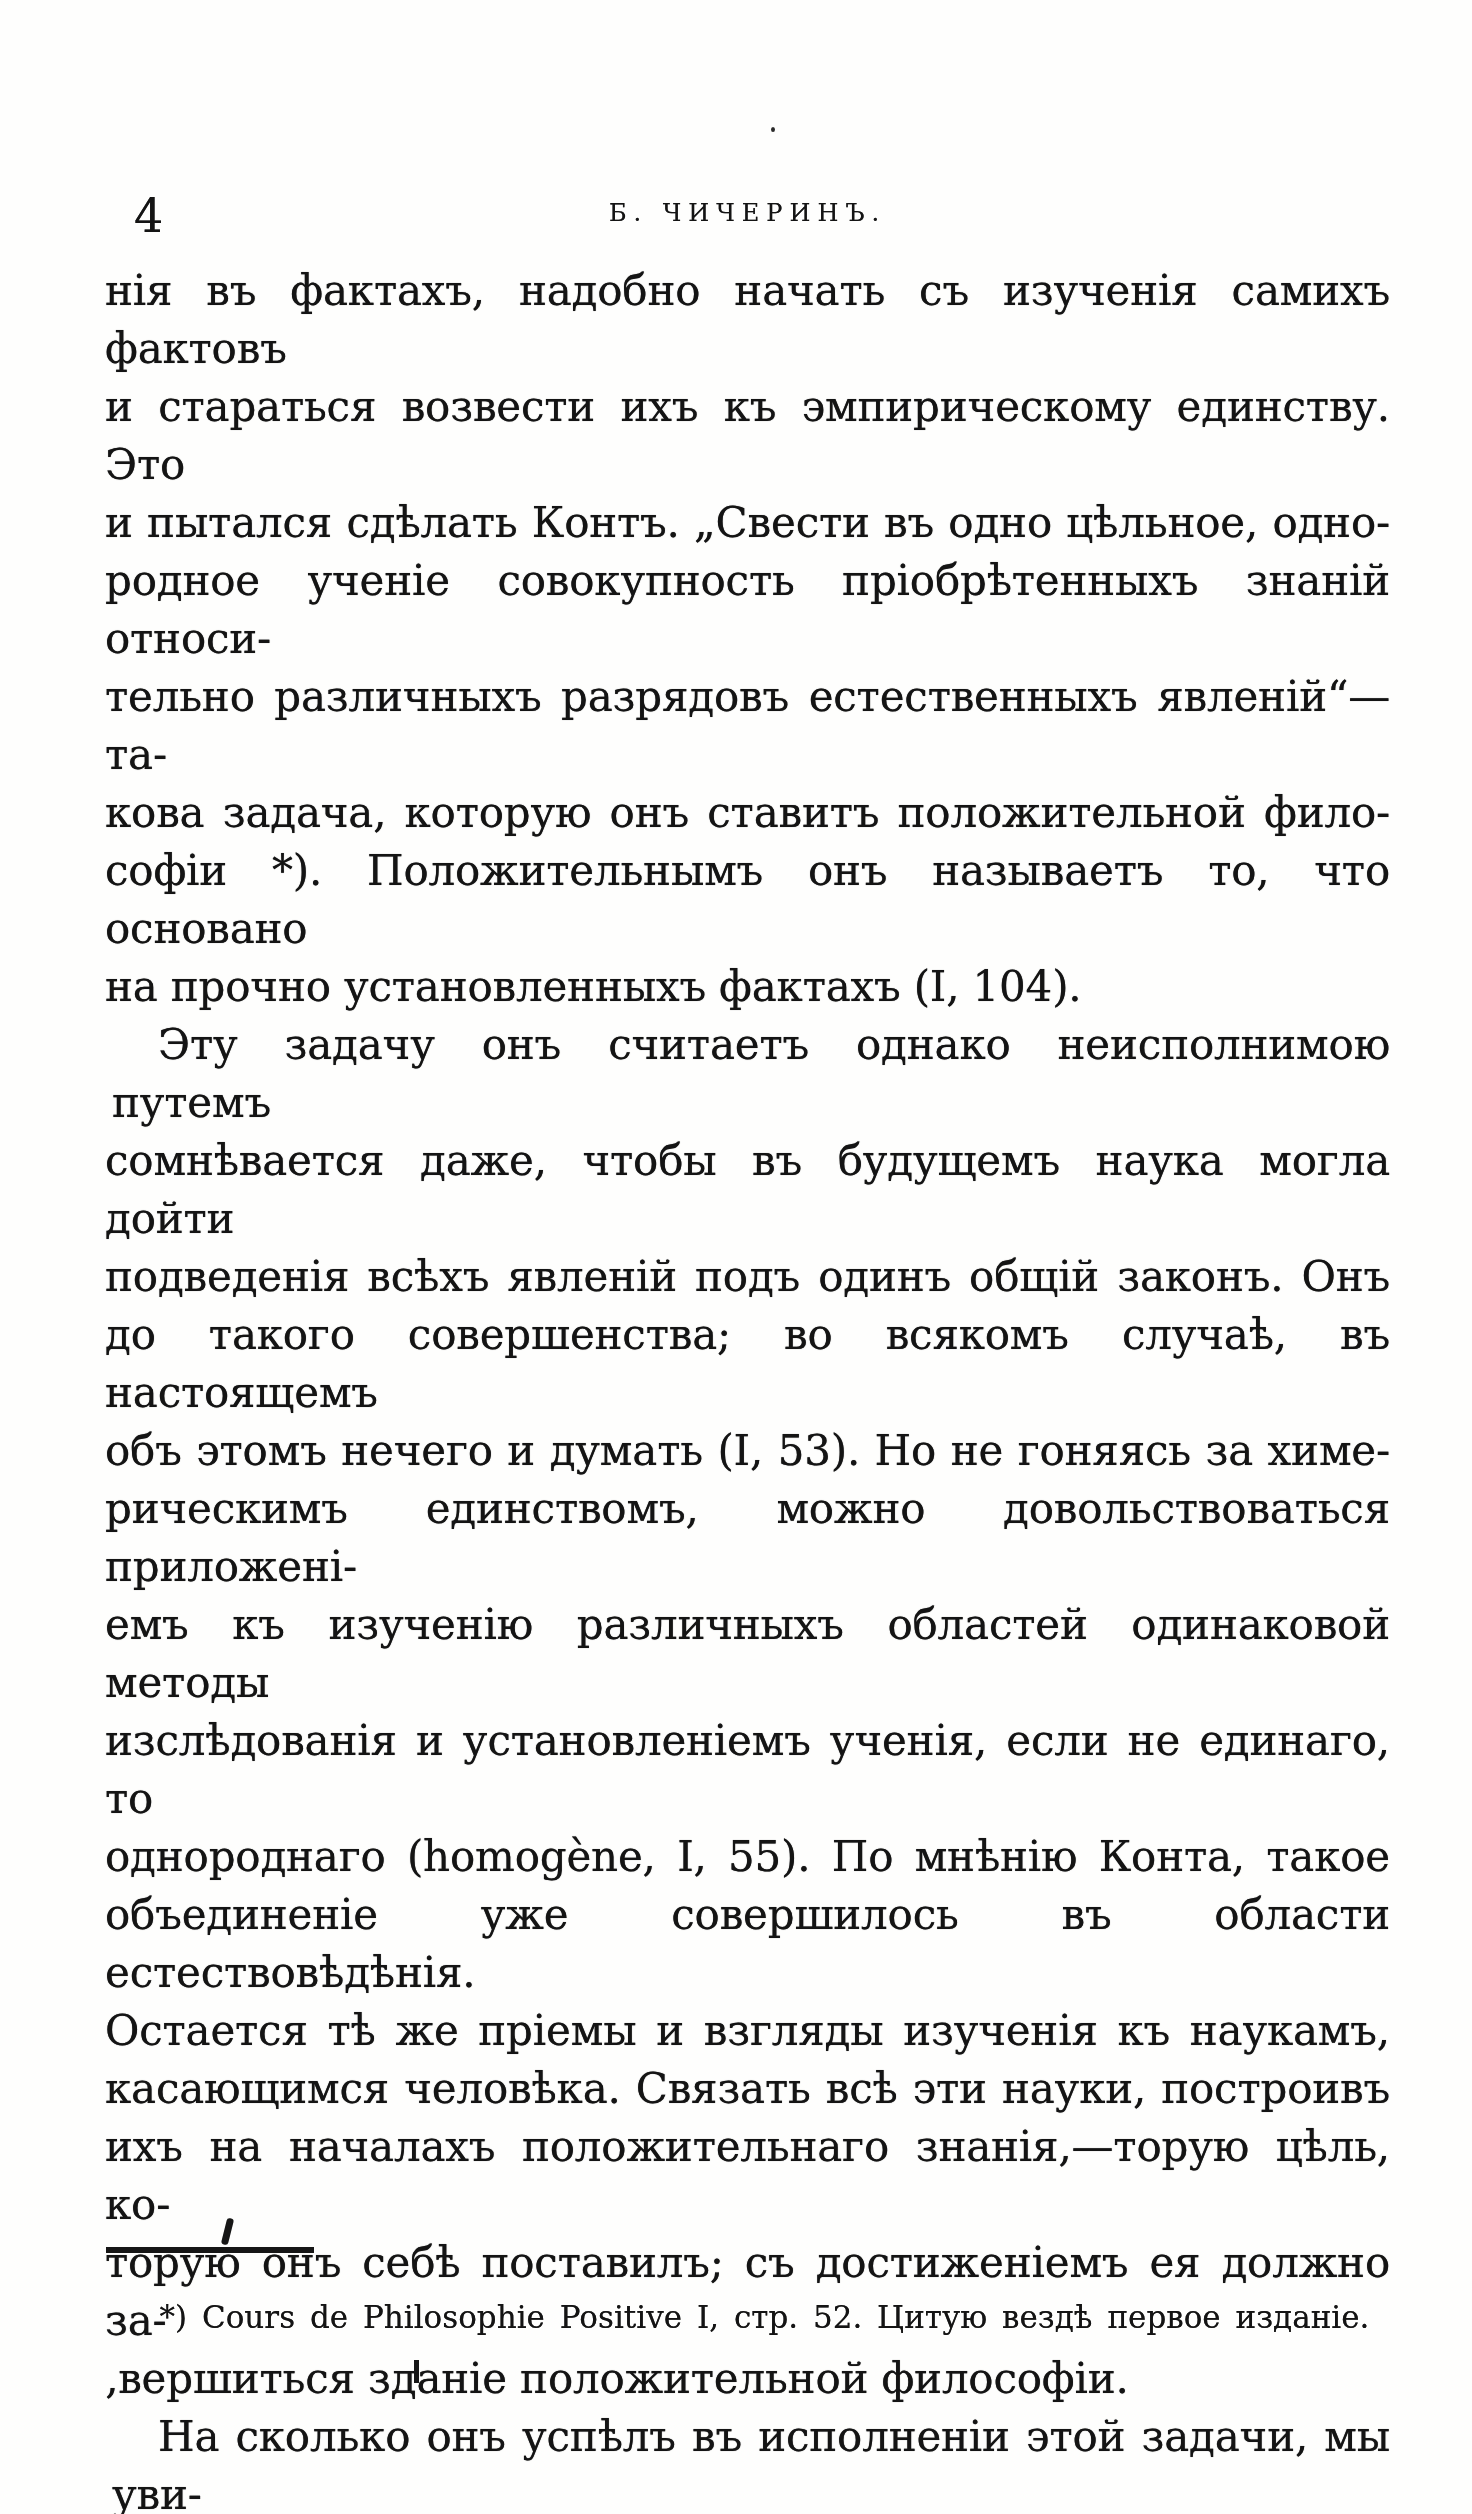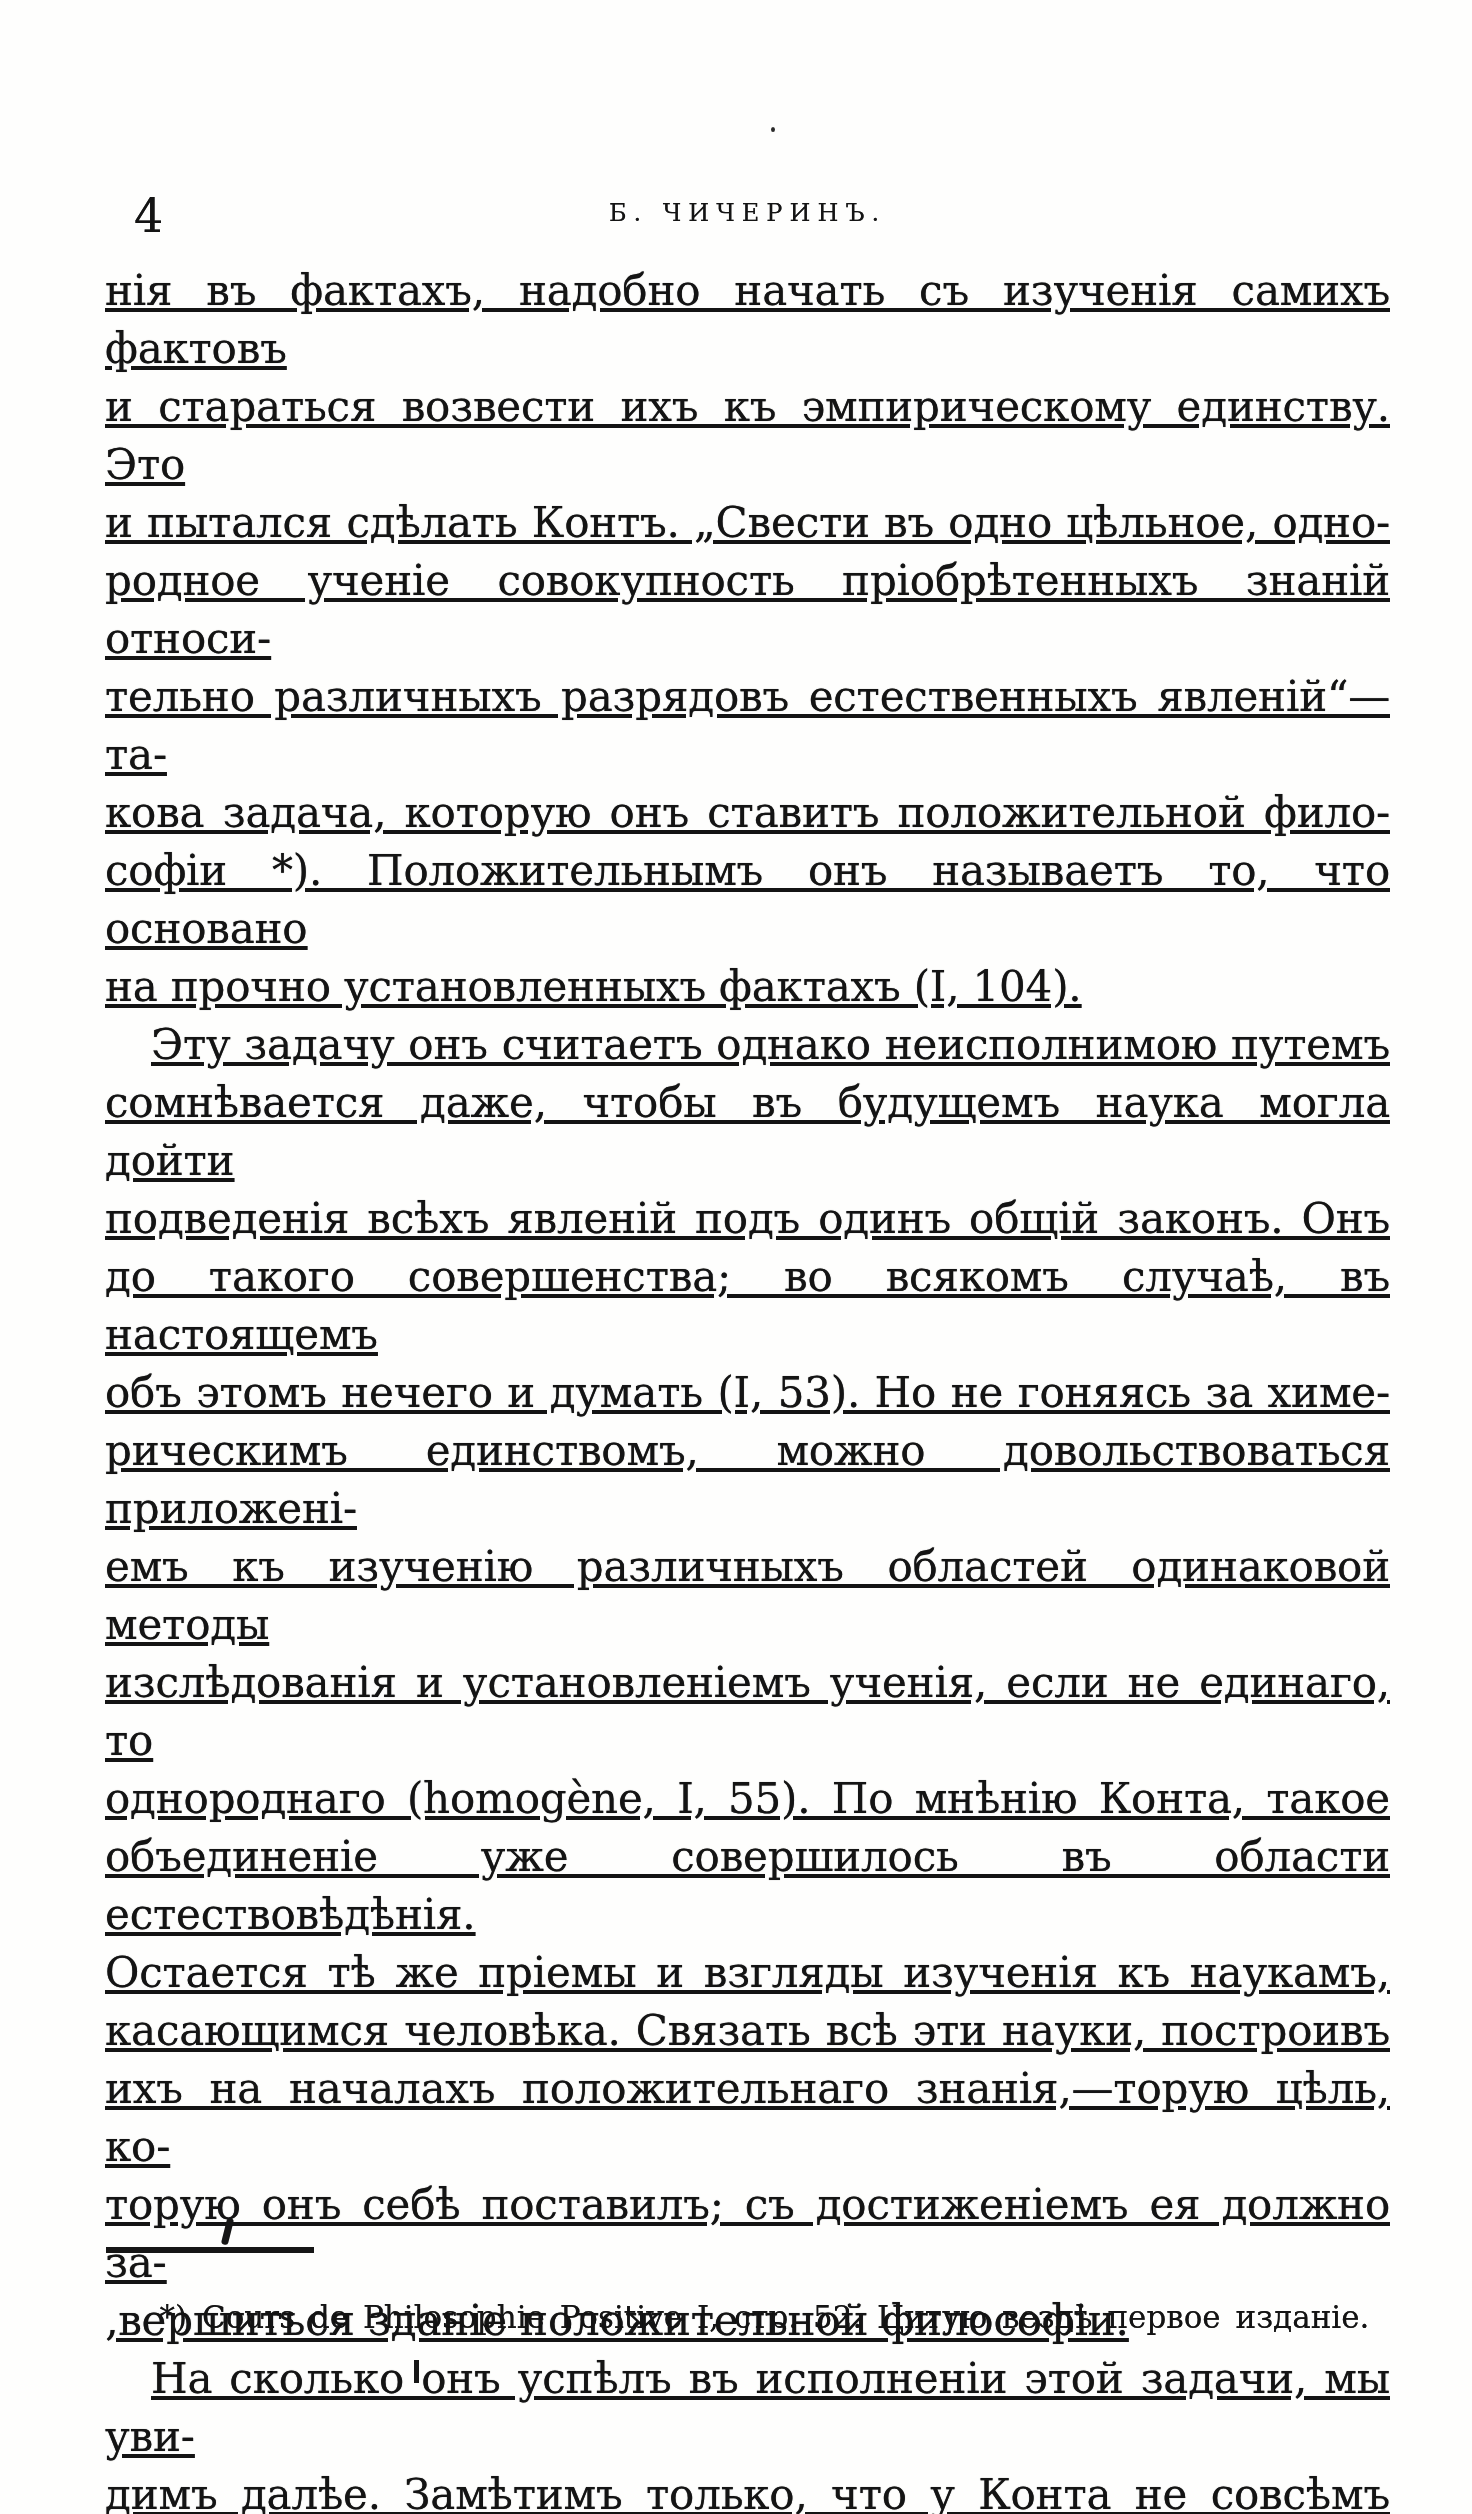--- a/index.html
+++ b/index.html
@@ -20,33 +20,33 @@
   .running-header{
     position:absolute;left:105px;top:194px;width:1285px;
     text-align:center;
     font-size:24px;line-height:38px;
     letter-spacing:7px;
     text-shadow:0 0 0.5px rgba(10,10,10,.7);
   }
   .body-text{
     position:absolute;left:105px;top:262px;width:1285px;
   }
-  .para{margin:0;padding:0;text-decoration:underline;}
+  .para{margin:0;padding:0;}
   .line{
     font-size:42px;
     line-height:58px;
     letter-spacing:-0.2px;
     text-align:justify;
     text-align-last:justify;
     text-justify:inter-word;
     white-space:normal;
     text-shadow:0 0 0.7px rgba(10,10,10,.8);
   }
   .para.end-short .line:last-child{text-align-last:left;}
-  .para.indent .line:first-child{text-indent:46px;}
+  .para.indent .line:first-child{text-indent:46px;margin-left:7px;}
   .footnote-rule{
     position:absolute;left:106px;top:2247px;
     width:208px;height:6px;background:#161616;
   }
   .footnote{
     position:absolute;left:105px;top:2296px;width:1285px;
     font-size:31px;line-height:42px;
     text-indent:34px;
     word-spacing:5px;
     text-align:center;

